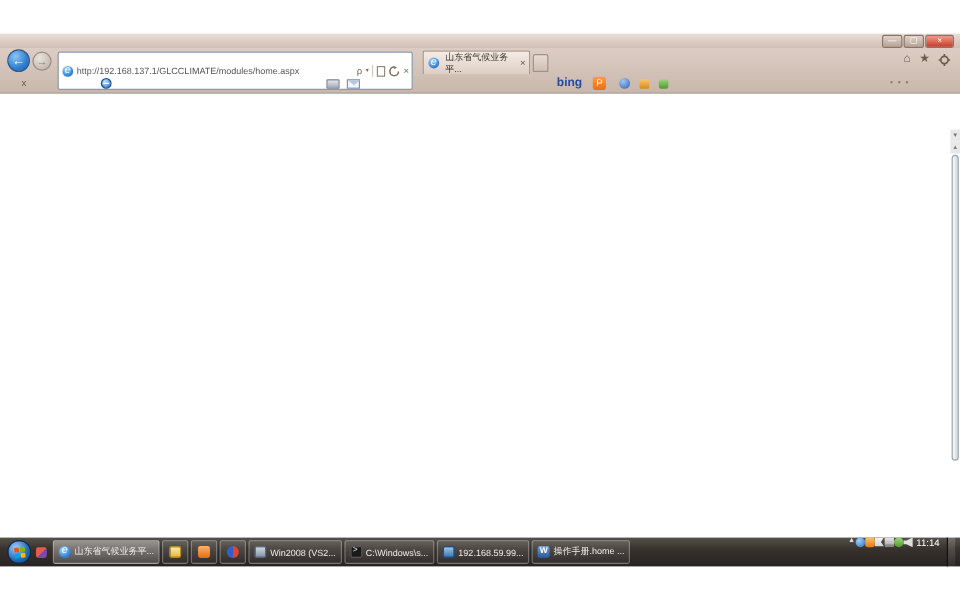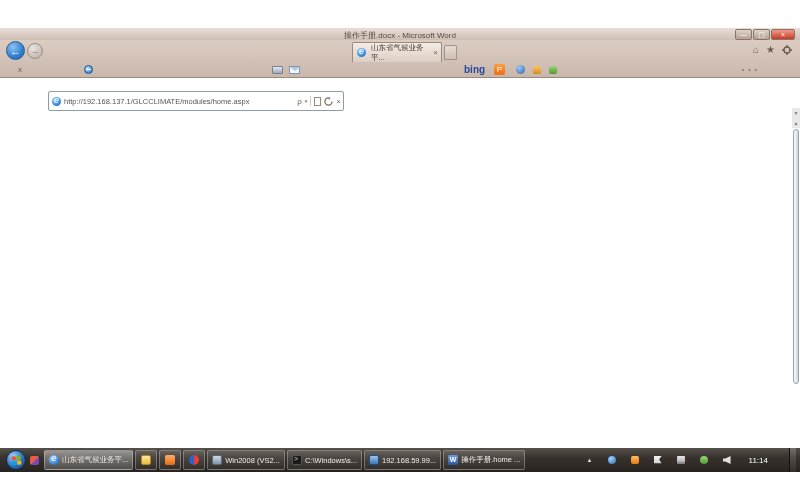--- a/index.html
+++ b/index.html
@@ -17,22 +17,22 @@
 
   
   .browser { position:absolute; top:40px; left:0; right:0; height:38px;
     background:linear-gradient(#dccdc4,#c9b7ab); border-bottom:1px solid #9a8a7d; }
   .chrome-row1 { position:relative; height:22px; }
   .nav-btn { position:absolute; top:1px; width:19px; height:19px; border-radius:50%; text-align:center; line-height:18px;
     font-size:11px; color:#fff; border:1px solid #2d5c8e; }
   .nav-btn.back { left:6px; background:radial-gradient(circle at 35% 30%,#8ec4f4,#2f7fd0 60%,#1a5fa8); }
   .nav-btn.fwd { left:27px; width:16px; height:16px; top:3px; line-height:15px; font-size:9px;
     background:radial-gradient(circle at 35% 30%,#e8e4e0,#b9aca2); color:#8d8178; border-color:#9c8d81; }
-  .addressbar { position:absolute; left:48px; top:3px; width:296px; height:20px; background:#fff; border:1px solid #8d9bab;
-    border-radius:2px; display:flex; align-items:center; padding:0 2px; font-size:7.5px; color:#555;margin-top:48px; }
+  .addressbar { position:absolute; left:48px; top:3px; width:296px; height:32px; background:#fff; border:1px solid #8d9bab;
+    border-radius:2px; display:flex; align-items:center; padding:0 2px; font-size:7.5px; color:#555; }
   .ie-ico { width:9px; height:9px; border-radius:50%; flex:none;
     background:radial-gradient(circle at 35% 30%,#9fd4ff,#2a7fd4 70%); position:relative; margin:0 3px 0 1px; }
   .ie-ico::after { content:"e"; position:absolute; left:2px; top:-2px; color:#fff; font-size:9px; font-style:italic; }
   .url { flex:1; overflow:hidden; white-space:nowrap; }
   .addr-ctrls { display:flex; align-items:center; gap:3px; flex:none; color:#7a6a5c; font-size:8px; }
   .sep-v { width:1px; height:10px; background:#d4c9be; }
   .tab { position:absolute; left:352px; top:2px; width:90px; height:20px; border:1px solid #9a8a7d; border-bottom:none;
     border-radius:2px 2px 0 0; background:linear-gradient(#f4ece6,#ddcec4); display:flex; align-items:center; gap:2px;
     padding:0 3px; font-size:7.5px; color:#3d3229; overflow:hidden; }
   .tab-close { margin-left:auto; color:#6b5b4e; font-size:8px; }
@@ -91,39 +91,38 @@
   .ti.ie::after { content:"e"; position:absolute; left:2.5px; top:-2px; color:#fff; font-size:9px; font-style:italic; }
   .ti.folder { background:linear-gradient(#ffe9a0,#e8b93c); border:1px solid #b88a1e; }
   .ti.orange { background:linear-gradient(#ffb066,#e86a10); }
   .ti.media { border-radius:50%; background:conic-gradient(#e84030 0 50%,#3060c8 50% 100%); }
   .ti.server { background:linear-gradient(#cfd8e2,#8494a8); border:1px solid #5a6a7e; }
   .ti.cmd { background:#1a1a1a; border:1px solid #555; }
   .ti.cmd::after { content:">"; position:absolute; left:1px; top:-1px; color:#ddd; font-size:7px; }
   .ti.remote { background:linear-gradient(#9fc4e8,#3a78b8); border:1px solid #1d4f84; }
   .ti.word { background:linear-gradient(#6fa0dc,#2a5699); }
   .ti.word::after { content:"W"; position:absolute; left:1.5px; top:0.5px; color:#fff; font-size:7px; font-weight:bold; }
-  .tray { margin-left:auto; display:flex; align-items:center; gap:15px; padding-right:2px; }
+  .tray { margin-left:auto; display:flex; align-items:flex-start; gap:0; padding-right:2px; }
   .tray-ic { width:8px; height:8px; flex:none; }
   .chev { color:#ddd; font-size:6px; }
   .tr-globe { border-radius:50%; background:radial-gradient(circle at 35% 30%,#9fd0ff,#2a6fb8); }
   .tr-orange { background:linear-gradient(#ffc066,#e87a10); border-radius:2px; }
   .tr-flag { background:linear-gradient(#f4f4f4,#cfcfcf); clip-path:polygon(0 0,100% 0,70% 45%,100% 90%,0 90%,0 100%); }
   .tr-net { background:linear-gradient(#e8e8e8,#b0b0b0); border-radius:1px; border-bottom:2px solid #888; }
   .tr-upd { background:linear-gradient(#9fd47f,#4f9a2f); border-radius:50%; }
   .tr-spk { background:#e0e0e0; clip-path:polygon(0 30%,35% 30%,100% 0,100% 100%,35% 70%,0 70%); }
   .clock { color:#fff; font-size:8px; padding:0 6px 0 3px; }
   .show-desktop { width:7px; height:24px; border-left:1px solid #111; background:linear-gradient(rgba(255,255,255,.18),rgba(255,255,255,.05)); }
 </style>
 </head>
 <body>
 
 <div class="screen">
 
   <div class="word-titlebar">
-    <span class="word-title">操作手册.docx - Microsoft Word</span>
     <div class="win-controls">
       <span class="wc">—</span>
       <span class="wc">▢</span>
       <span class="wc close">×</span>
     </div>
   </div>
 
   <div class="browser">
     <div class="chrome-row1">
       <div class="nav-btn back">←</div>

